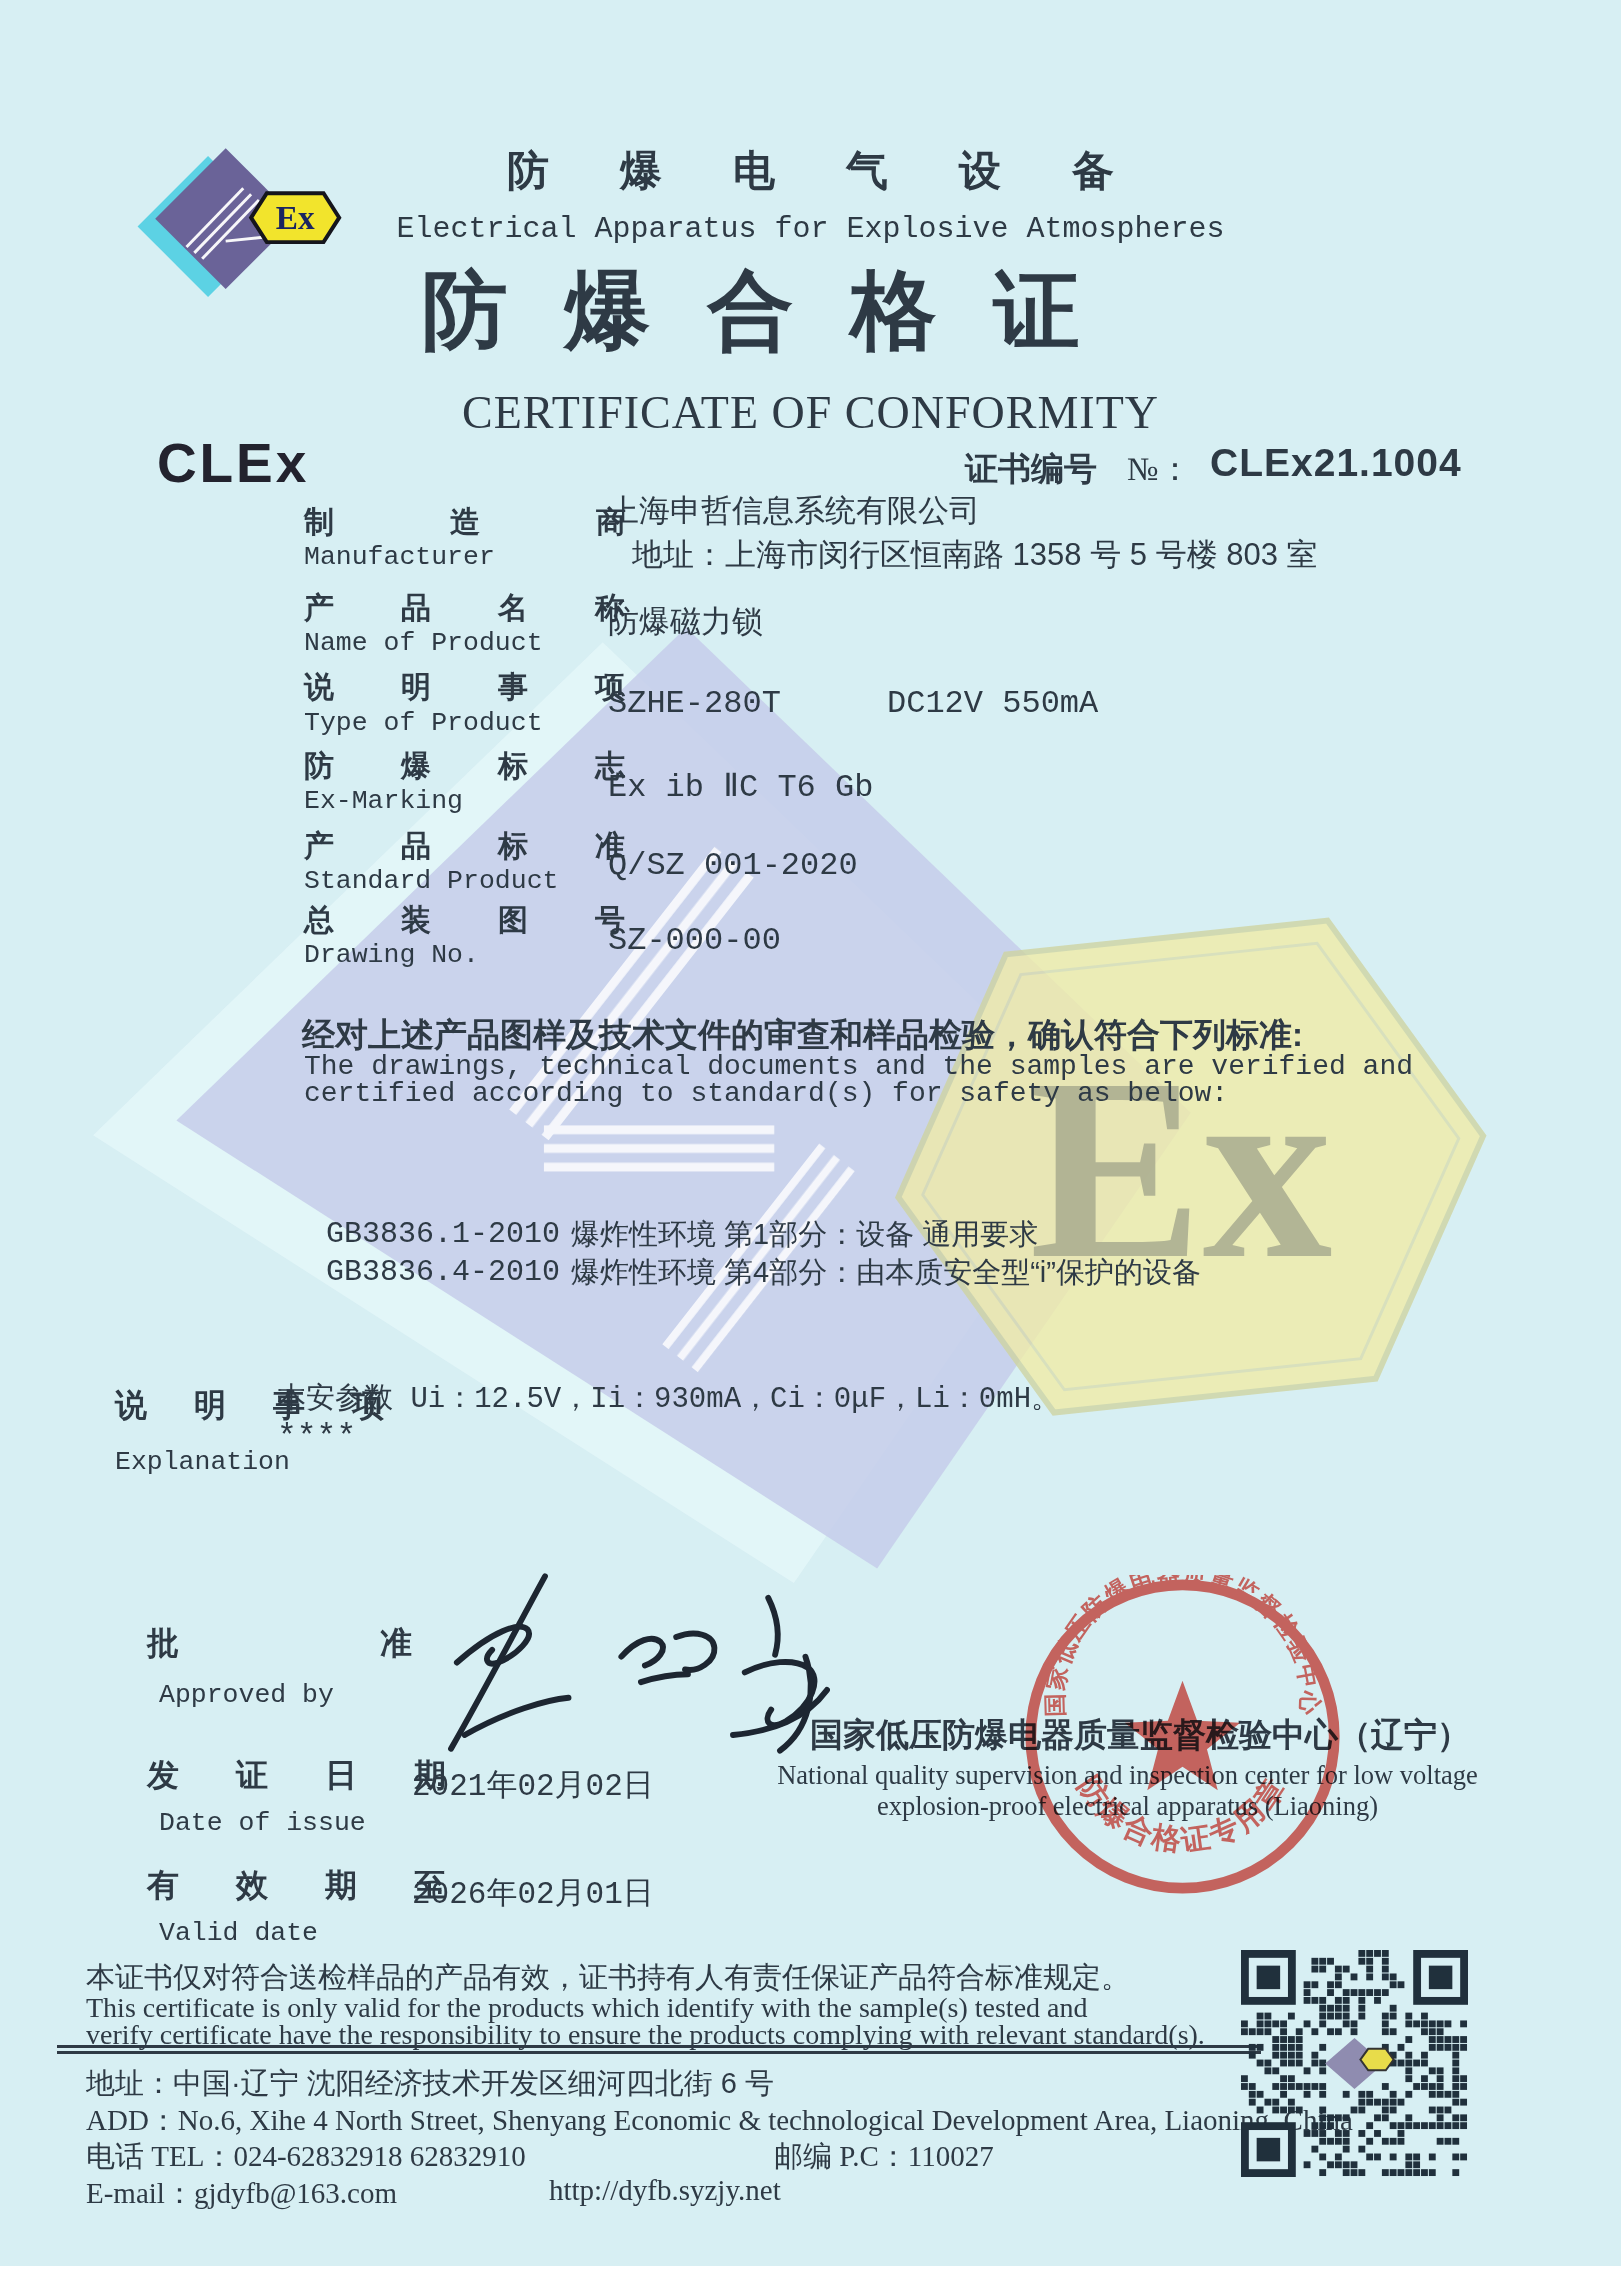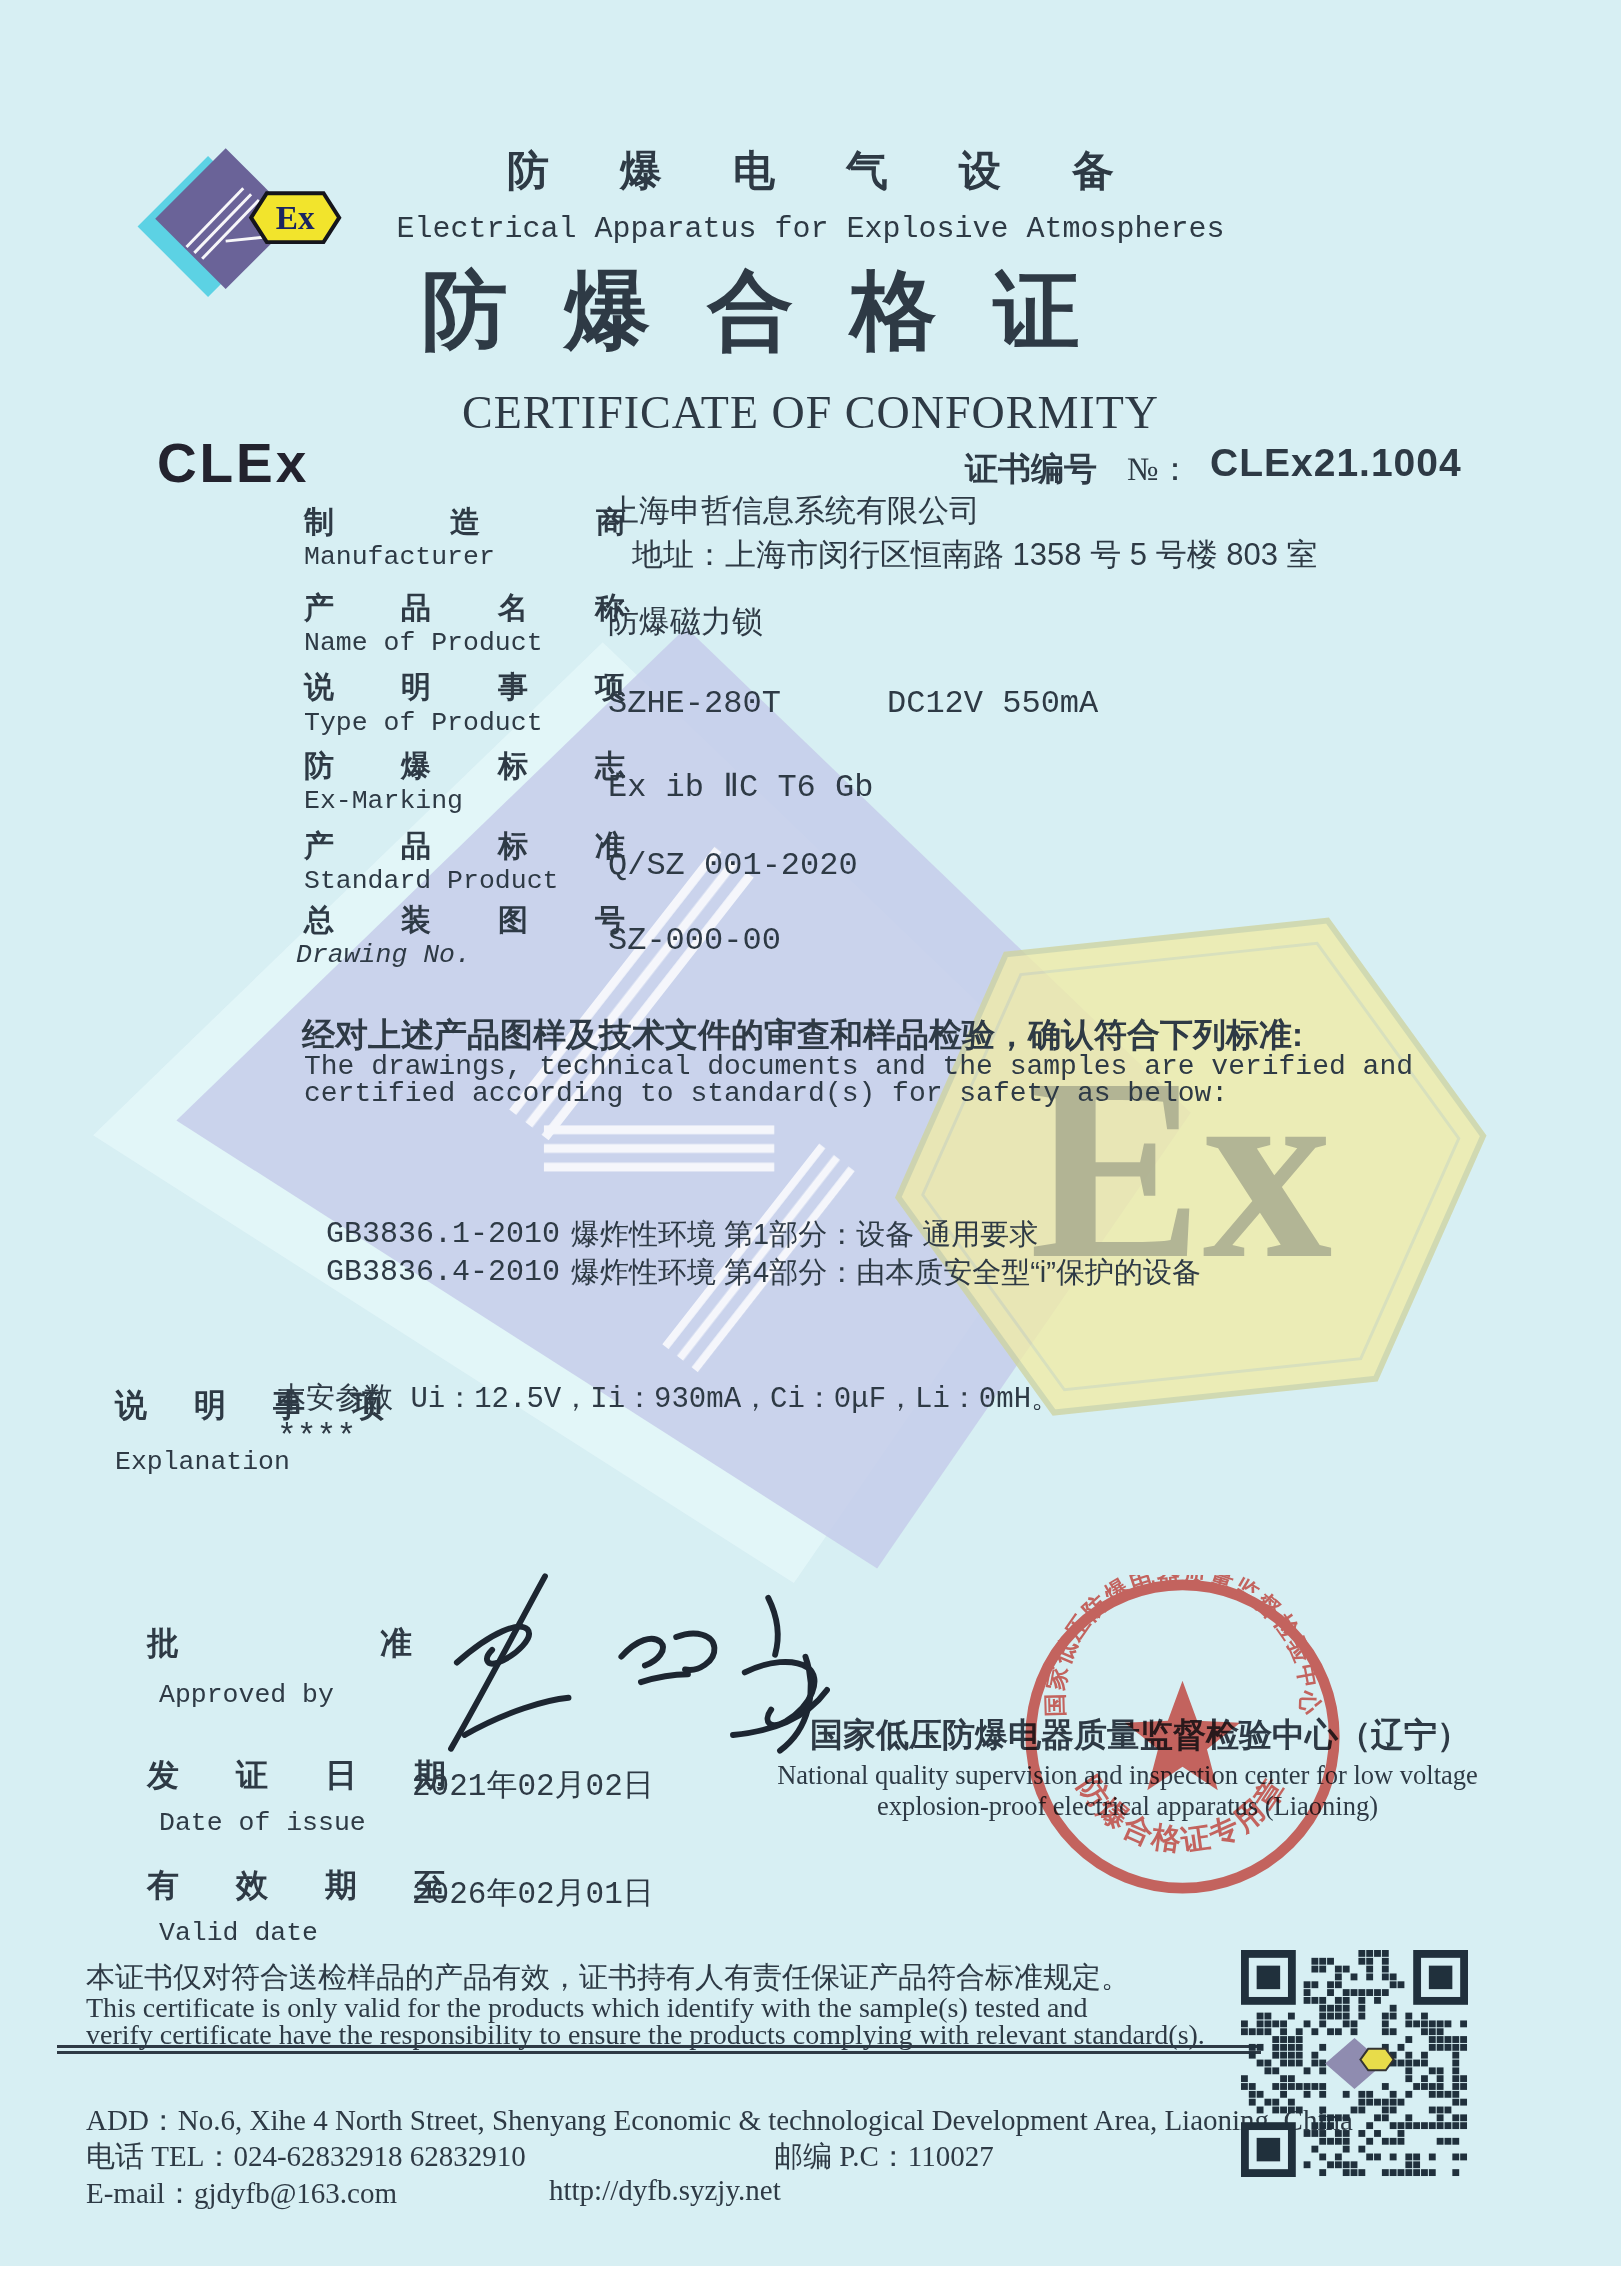--- a/index.html
+++ b/index.html
@@ -116,21 +116,21 @@
 
   <div class="abs lbl-cn ink sp4" style="left:304px;top:746px;">防爆标志</div>
   <div class="abs lbl-en ink" style="left:304px;top:786px;">Ex-Marking</div>
   <div class="abs val ink" style="left:608px;top:766px;">Ex ib ⅡC T6 Gb</div>
 
   <div class="abs lbl-cn ink sp4" style="left:304px;top:826px;">产品标准</div>
   <div class="abs lbl-en ink" style="left:304px;top:866px;">Standard Product</div>
   <div class="abs val ink" style="left:608px;top:847px;">Q/SZ 001-2020</div>
 
   <div class="abs lbl-cn ink sp4" style="left:304px;top:900px;">总装图号</div>
-  <div class="abs lbl-en ink" style="left:296px;top:940px;font-style:italic;">Drawing No.</div>
+  <div class="abs lbl-en ink" style="left:304px;top:940px;">Drawing No.</div>
   <div class="abs val ink" style="left:608px;top:922px;">SZ-000-00</div>
 
   <div class="abs para-cn ink" style="left:302px;top:1013px;">经对上述产品图样及技术文件的审查和样品检验，确认符合下列标准:</div>
   <div class="abs para-en ink" style="left:304px;top:1078px;">certified according to standard(s) for safety as below:</div>
   <div class="abs para-en ink" style="left:304px;top:1051px;">The drawings, technical documents and the samples are verified and</div>
 
   <div class="abs std-code ink" style="left:326px;top:1217px;">GB3836.1-2010</div>
   <div class="abs std-desc ink" style="left:571px;top:1215px;">爆炸性环境 第1部分：设备 通用要求</div>
   <div class="abs std-code ink" style="left:326px;top:1255px;">GB3836.4-2010</div>
   <div class="abs std-desc ink" style="left:571px;top:1253px;">爆炸性环境 第4部分：由本质安全型“i”保护的设备</div>
@@ -187,20 +187,21 @@
     </g>
   </svg>
 
   <div class="abs disc-cn ink" style="left:86px;top:1958px;">本证书仅对符合送检样品的产品有效，证书持有人有责任保证产品符合标准规定。</div>
   <div class="abs disc-en ink" style="left:86px;top:1992px;">This certificate is only valid for the products which identify with the sample(s) tested and</div>
   <div class="abs disc-en ink" style="left:86px;top:2019px;">verify certificate have the responsibility to ensure the products complying with relevant standard(s).</div>
 
   <div class="abs dline" style="top:2045px;"></div>
   <div class="abs dline" style="top:2051px;"></div>
 
+  <div class="abs foot ink" style="left:86px;top:2064px;font-family:'Liberation Sans',sans-serif;font-weight:500;">地址：中国·辽宁 沈阳经济技术开发区细河四北街 6 号</div>
   <div class="abs foot ink" style="left:86px;top:2101px;">ADD：No.6, Xihe 4 North Street, Shenyang Economic &amp; technological Development Area, Liaoning, China</div>
   <div class="abs foot ink" style="left:86px;top:2137px;">电话 TEL：024-62832918 62832910</div>
   <div class="abs foot ink" style="left:774px;top:2137px;">邮编 P.C：110027</div>
   <div class="abs foot ink" style="left:86px;top:2174px;">E-mail：gjdyfb@163.com</div>
   <div class="abs foot ink" style="left:549px;top:2174px;">http://dyfb.syzjy.net</div>
 
   <div class="abs" style="left:1241px;top:1950px;width:227px;height:227px;">
     <svg width="227" height="227" viewBox="0 0 232 232">
         <rect x="120" y="0" width="7" height="7" fill="#20303c"></rect>
         <rect x="128" y="0" width="7" height="7" fill="#20303c"></rect>

